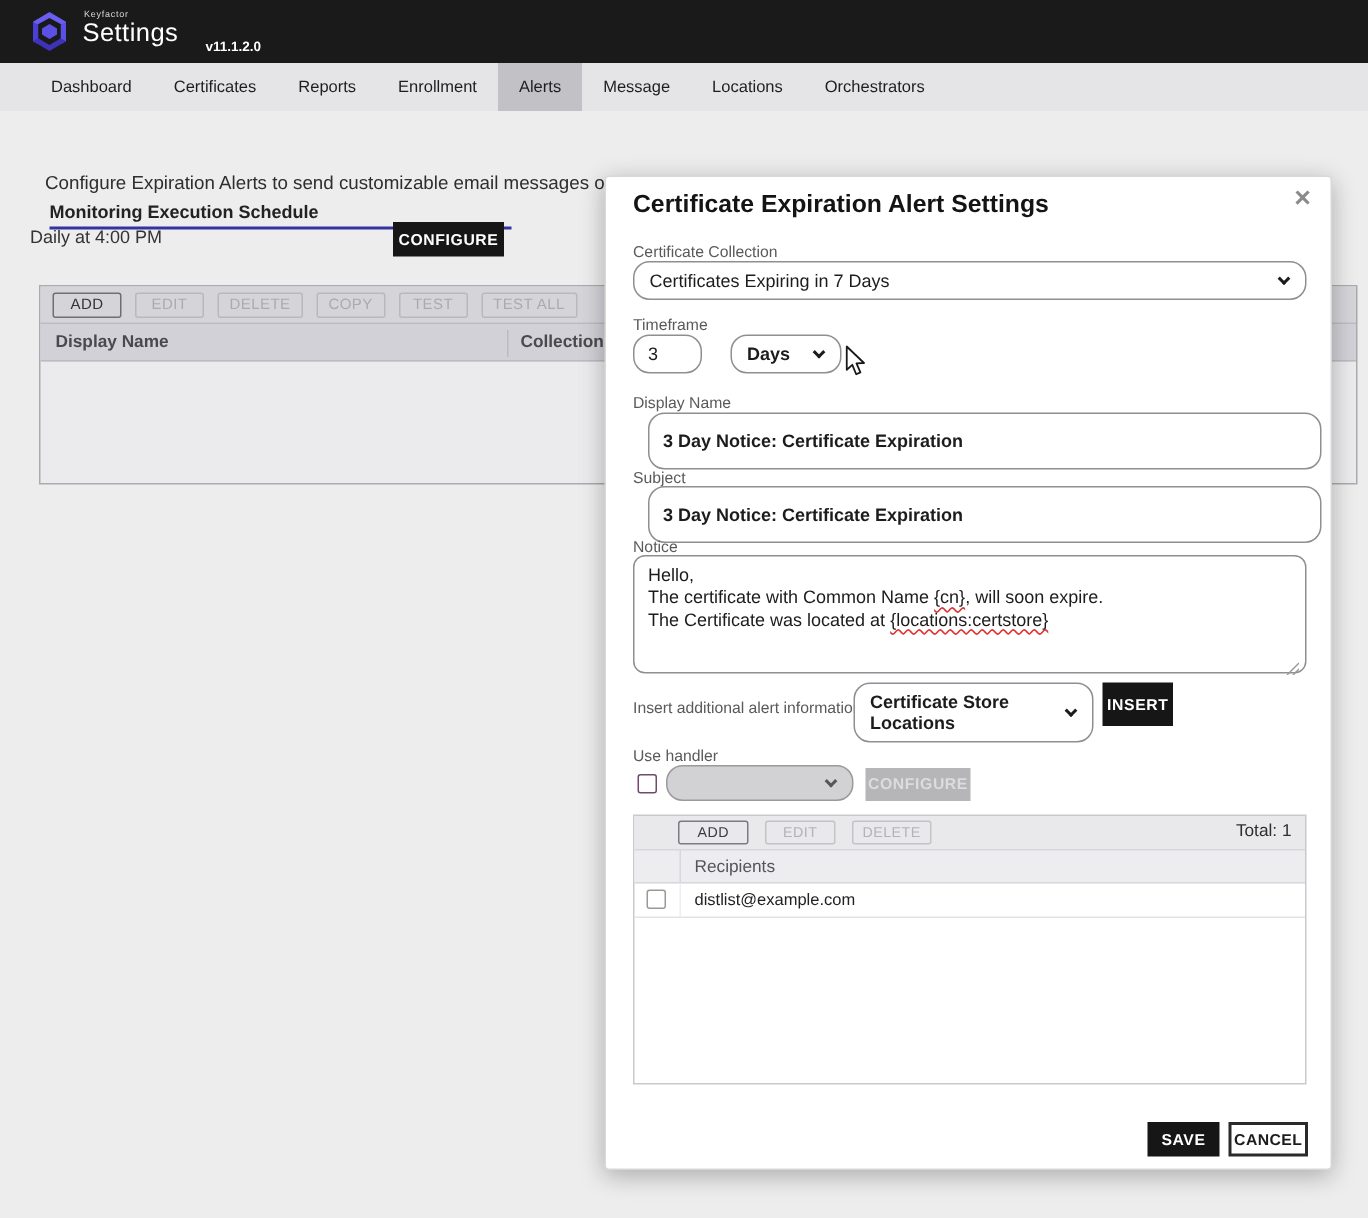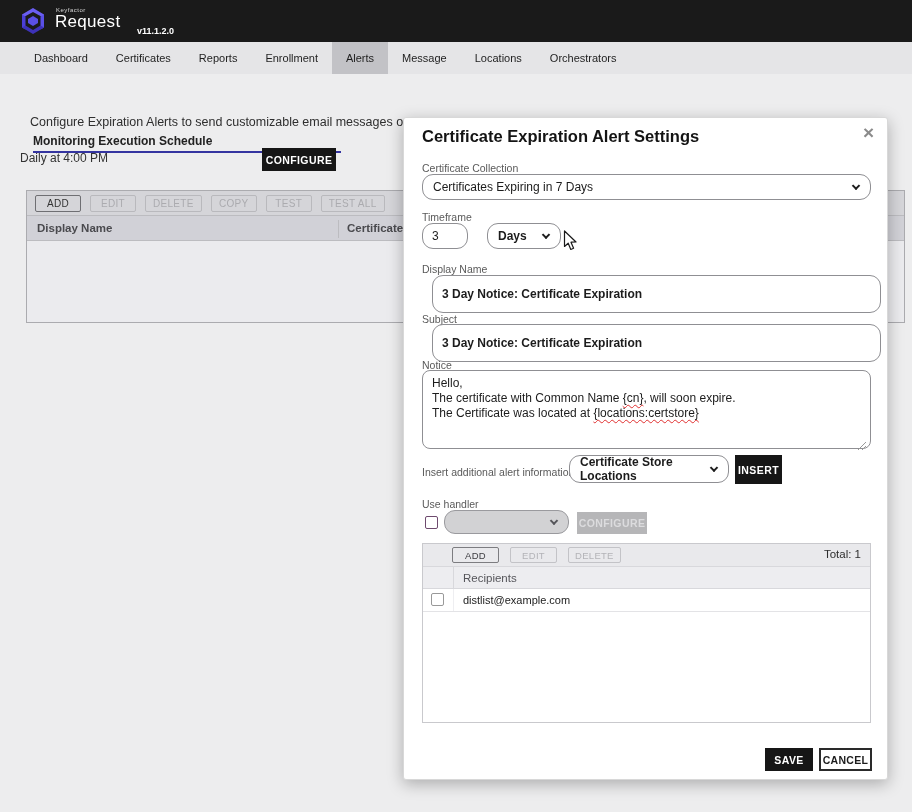--- a/index.html
+++ b/index.html
@@ -58,21 +58,21 @@
           transform:translateY(-70%) rotate(45deg); }
   .chev.dim { border-color:#55555a; }
 
   .txt-input { position:absolute; left:28px; width:449px; height:38px;font-weight:bold; }
   .msg-box { position:absolute; left:18px; top:252px; width:449px; height:79px; border:1px solid #8f8f93; border-radius:8px;
              padding:5px 9px; font-size:12px; line-height:15px; color:#1c1c1c; overflow:hidden; }
   .squig { text-decoration:underline; text-decoration-style:wavy; text-decoration-color:#e03030; text-decoration-thickness:1px; text-underline-offset:2px; }
   .resize-handle { position:absolute; right:3px; bottom:3px; width:9px; height:9px; cursor:nwse-resize; }
 
   .insert-label { left:18px; top:348px; }
-  .insert-select { left:165px; top:337px; width:160px; height:28px; font-weight:bold; }
+  .insert-select { left:165px; top:337px; width:160px; height:40px; font-weight:bold; }
   .insert-btn { position:absolute; left:331px; top:337px; width:47px; height:29px; }
 
   .handler-label { left:18px; top:380px; }
   .checkbox { width:13px; height:13px; border:1px solid #6e4a6e; border-radius:2px; background:#fff; cursor:pointer; }
   .handler-check { position:absolute; left:21px; top:398px; }
   .handler-select { left:40px; top:392px; width:125px; height:24px; background:#d2d2d4; border-color:#9a9a9e; }
   .handler-cfg { position:absolute; left:173px; top:394px; width:70px; height:22px; background:#b6b6b8; color:#dcdcde; }
 
   .recip-table { position:absolute; left:18px; top:425px; width:449px; height:180px; border:1px solid #c9c9cd; background:#fff; }
   .recip-toolbar { height:22px; background:#e9e9ec; display:flex; align-items:center; padding-left:29px; gap:11px; position:relative; }
@@ -103,21 +103,21 @@
 
   <div class="appbar">
     <svg class="logo" width="32" height="32" viewBox="0 0 32 32">
       <path d="M16 3 L27 9.5 L27 13 L16 7 L5 13 L5 9.5 Z" fill="#6a5ef2"></path>
       <path d="M5 9.5 L5 22.5 L8.5 24.5 L8.5 11.5 Z" fill="#4b3fd6"></path>
       <path d="M27 9.5 L27 22.5 L23.5 24.5 L23.5 11.5 Z" fill="#5a50e6"></path>
       <path d="M5 22.5 L16 29 L27 22.5 L23.5 20.5 L16 25 L8.5 20.5 Z" fill="#3d32b8"></path>
       <path d="M16 11 L21 14 L21 18 L16 21 L11 18 L11 14 Z" fill="#5a50e6"></path>
     </svg>
     <div class="brand-small">Keyfactor</div>
-    <div class="brand">Request</div>
+    <div class="brand">Settings</div>
     <div class="version">v11.1.2.0</div>
   </div>
 
   <div class="nav">
     <div class="nav-item">Dashboard</div>
     <div class="nav-item">Certificates</div>
     <div class="nav-item">Reports</div>
     <div class="nav-item">Enrollment</div>
     <div class="nav-item active">Alerts</div>
     <div class="nav-item">Message</div>
@@ -136,21 +136,21 @@
       <button class="tb-btn">ADD</button>
       <button class="tb-btn disabled">EDIT</button>
       <button class="tb-btn disabled">DELETE</button>
       <button class="tb-btn disabled">COPY</button>
       <button class="tb-btn disabled">TEST</button>
       <button class="tb-btn disabled">TEST ALL</button>
     </div>
     <div class="alerts-header">
       <div class="col-display">Display Name</div>
       <div class="col-div"></div>
-      <div class="col-cert">Certificate</div>
+      <div class="col-cert">Collection</div>
     </div>
   </div>
 
   <div class="modal">
     <div class="modal-title">Certificate Expiration Alert Settings</div>
     <div class="modal-close">×</div>
 
     <div class="fld-label" style="left:18px; top:44px;">Certificate Collection</div>
     <div class="pill pill-select" style="left:18px; top:56px; width:449px;text-align:center;">
       <span>Certificates Expiring in 7 Days</span>

